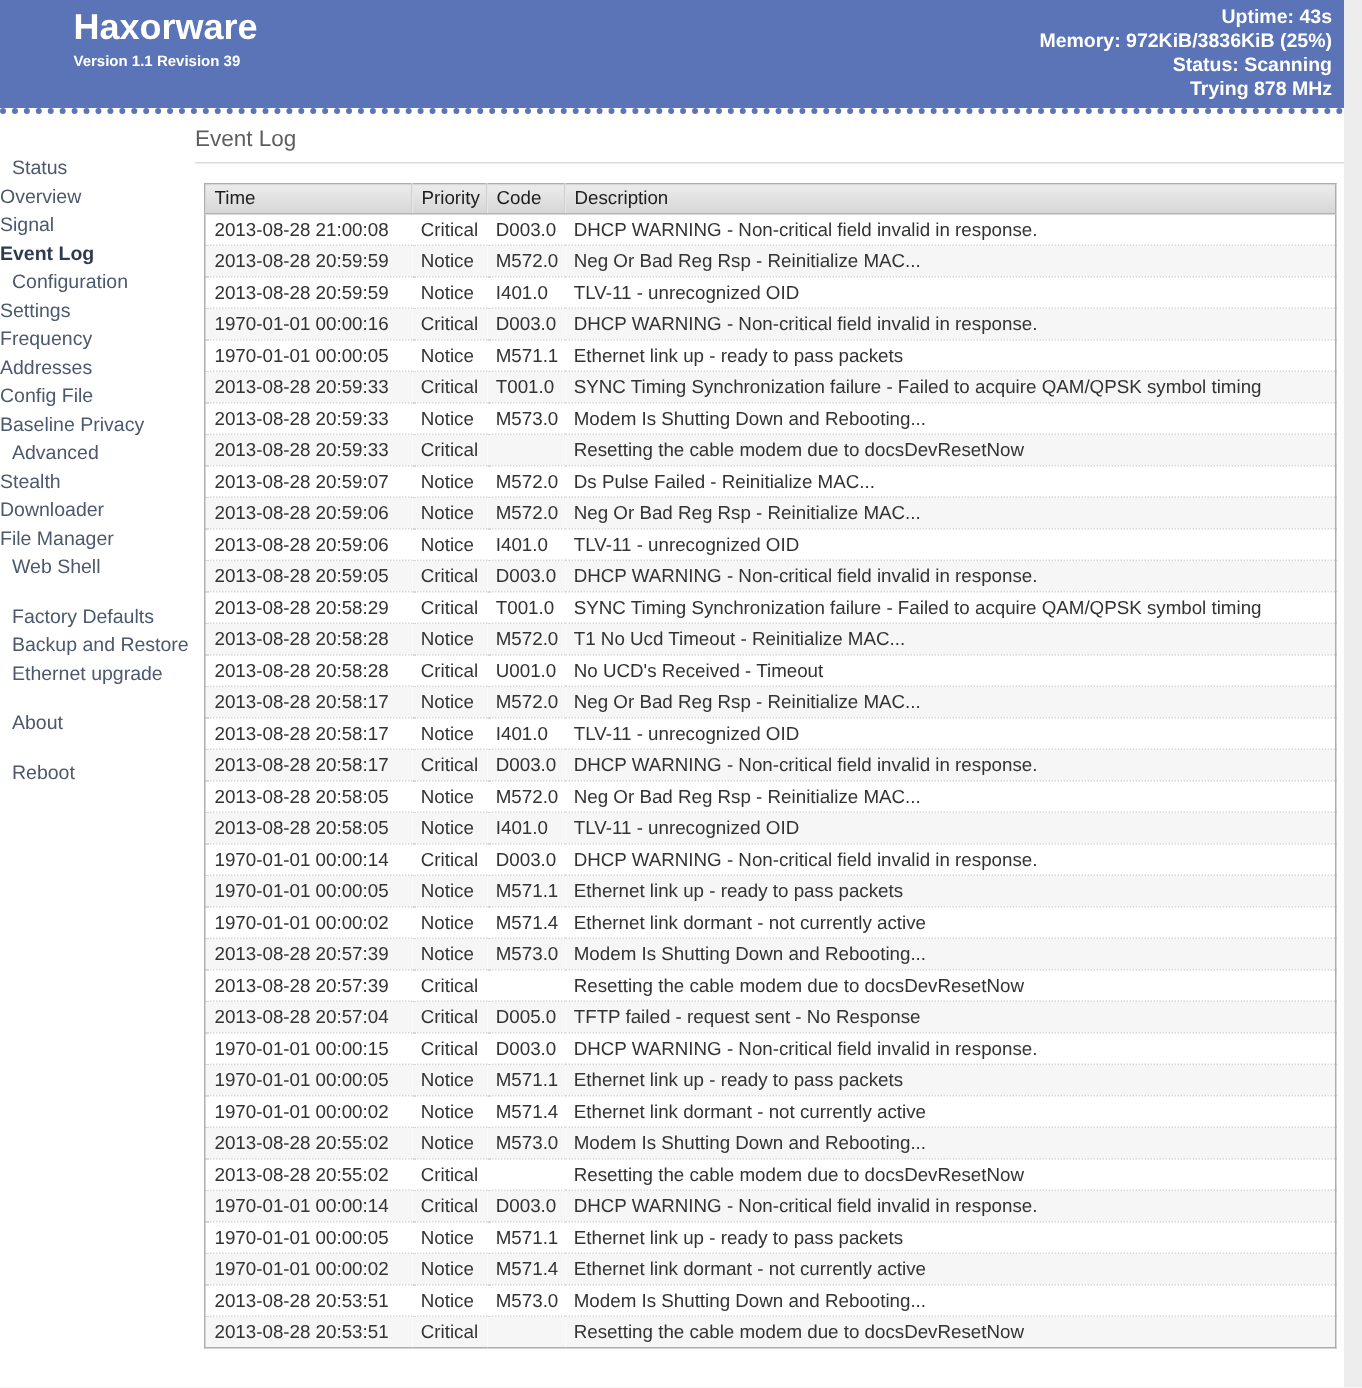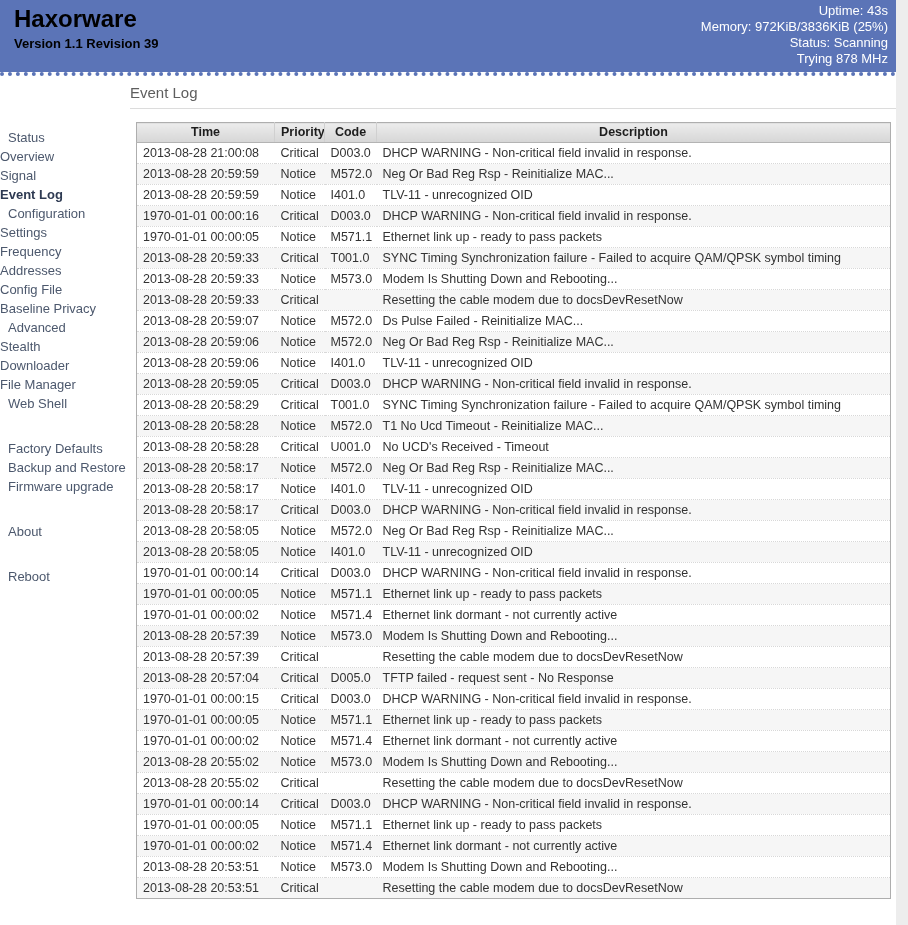--- a/index.html
+++ b/index.html
@@ -12,32 +12,32 @@
   .page { width:896px; height:100%; background:#ffffff; }
 
   
   .banner {
     background:#5b74b7;
     background-clip:padding-box;
     border-bottom:4px dotted #5b74b7;
     height:72px;
     display:flex; justify-content:space-between; align-items:flex-start;
   }
-  .banner-left { padding:6px 0 0 14px; color:#000000; }
+  .banner-left { padding:6px 0 0 14px; color:#ffffff;margin-left:35px; }
   .banner-title { font-size:24px; font-weight:bold; line-height:26px; }
-  .banner-sub   { font-size:13px; font-weight:bold; margin-top:4px; }
+  .banner-sub   { font-size:10px; font-weight:bold; margin-top:4px; }
   .banner-right {
-    text-align:right; color:#fff; font-size:13px; font-weight:normal;
+    text-align:right; color:#fff; font-size:13px; font-weight:bold;
     line-height:16px; padding:3px 8px 0 0;
   }
 
   
   .content { display:flex; }
   .sidebar { flex:0 0 130px; width:130px; padding-top:26px; font-size:13px; }
-  .side-group { margin-bottom:14px;margin-top:26px; }
+  .side-group { margin-bottom:14px; }
   .side-item { line-height:19px; color:#4c586d; cursor:pointer; white-space:nowrap; }
   .side-item.level-0 { padding-left:8px; }
   .side-item.level-1 { }
   .side-item.active  { font-weight:bold; color:#2e3a52; }
 
   .main { flex:1; padding-top:8px; min-width:0; }
   .main-title {
     font-size:15px; color:#5e5e5e; padding-bottom:7px;
     border-bottom:1px solid #dcdcdc;
   }
@@ -46,21 +46,21 @@
   table.event-log {
     border-collapse:collapse;
     margin:13px 6px 0 6px;
     width:calc(100% - 12px);
     font-size:12.5px;
     border:1px solid #aeaeae;
     table-layout:fixed;
   }
   .event-log th {
     background:linear-gradient(#ececec,#d6d6d6);
-    color:#1d1d1d; font-weight:bold; text-align:center;
+    color:#1d1d1d; font-weight:normal; text-align:left;
     padding:2px 6px; line-height:15px;
     border-bottom:1px solid #b3b3b3;
     border-right:1px solid #d0d0d0;
     white-space:nowrap; overflow:hidden;
   }
   .event-log th:last-child { border-right:none;margin-top:40px; }
   .event-log td {
     padding:3px 6px; line-height:14px; color:#333;
     white-space:nowrap; overflow:hidden;
   }
@@ -101,21 +101,21 @@
           <div class="side-item level-1">Baseline Privacy</div>
           <div class="side-item level-0">Advanced</div>
           <div class="side-item level-1">Stealth</div>
           <div class="side-item level-1">Downloader</div>
           <div class="side-item level-1">File Manager</div>
           <div class="side-item level-0">Web Shell</div>
         </div>
         <div class="side-group">
           <div class="side-item level-0">Factory Defaults</div>
           <div class="side-item level-0">Backup and Restore</div>
-          <div class="side-item level-0">Firmware upgrade</div>
+          <div class="side-item level-0">Ethernet upgrade</div>
         </div>
         <div class="side-group">
           <div class="side-item level-0">About</div>
         </div>
         <div class="side-group">
           <div class="side-item level-0">Reboot</div>
         </div>
       </div>
 
     <div class="main">

